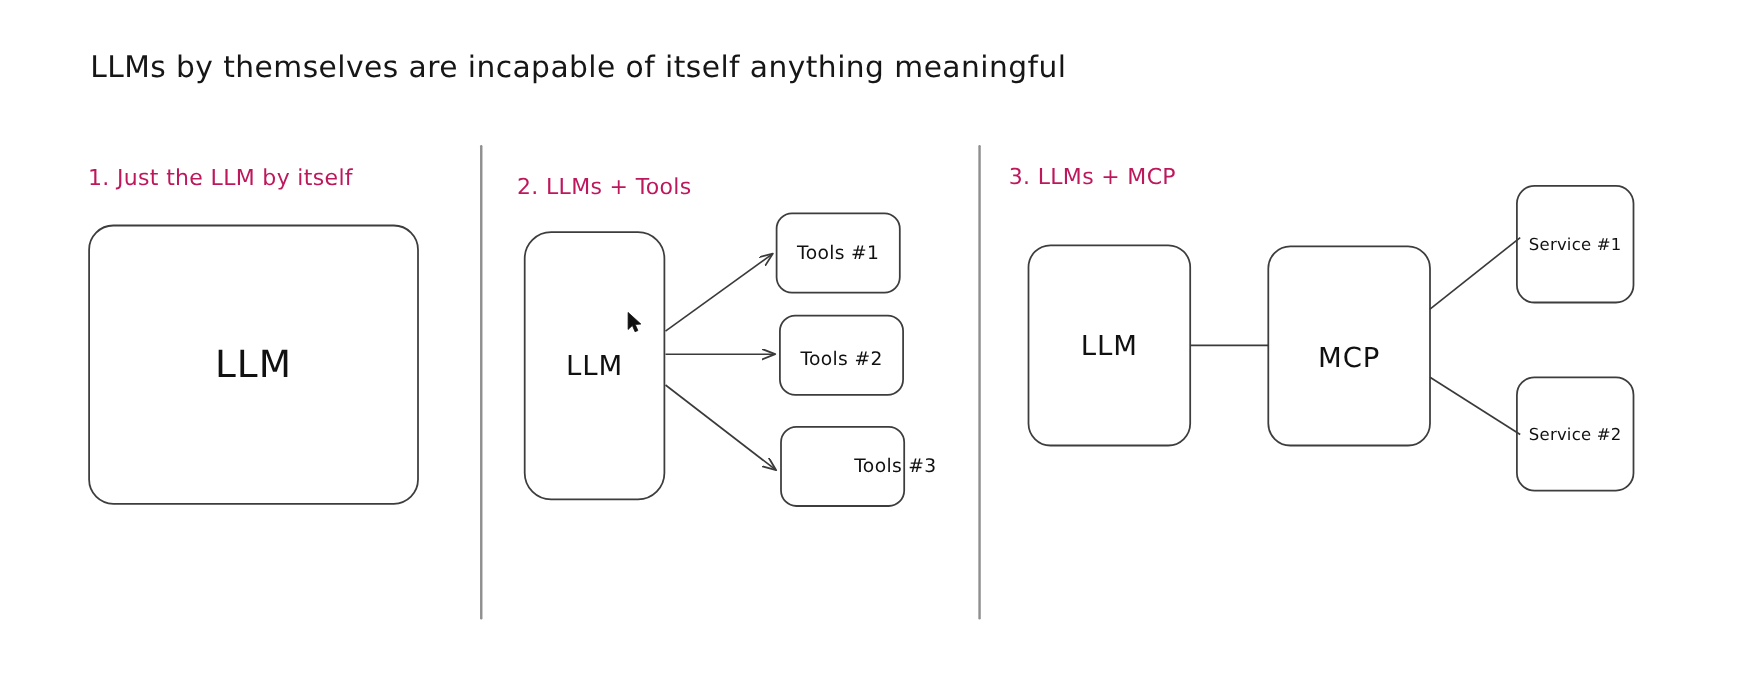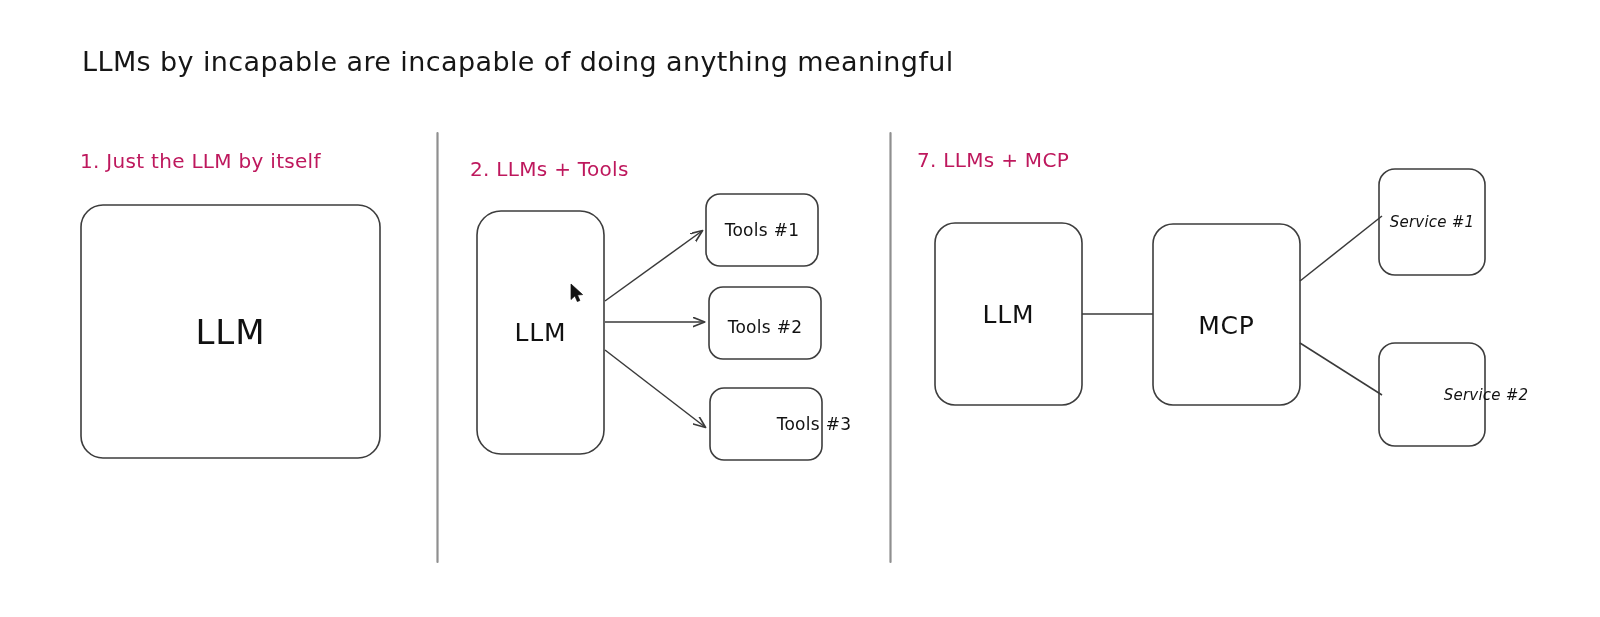--- a/index.html
+++ b/index.html
@@ -47,21 +47,21 @@
     display: flex;
     align-items: center;
     justify-content: center;
     color: #111111;
     white-space: nowrap;
     pointer-events: none;
   }
   .label-big   { font-size: 34px; letter-spacing: 1px; }
   .label-med   { font-size: 25px; letter-spacing: 0.8px; }
   .label-small { font-size: 17px; letter-spacing: 0.3px; }
-  .label-tiny  { font-size: 15px; letter-spacing: 0.2px; font-style: italic; }
+  .label-tiny  { font-size: 15px; letter-spacing: 0.2px; }
 
   .cursor {
     position: absolute;
     width: 14px;
     height: 20px;
   }
 </style>
 </head>
 <body>
 
@@ -89,33 +89,33 @@
   <rect x="935" y="223" width="147" height="182" rx="20" ry="20" fill="#ffffff" stroke="#3d3d3d" stroke-width="1.6"></rect>
   <rect x="1153" y="224" width="147" height="181" rx="20" ry="20" fill="#ffffff" stroke="#3d3d3d" stroke-width="1.6"></rect>
   <rect x="1379" y="169" width="106" height="106" rx="16" ry="16" fill="#ffffff" stroke="#3d3d3d" stroke-width="1.6"></rect>
   <rect x="1379" y="343" width="106" height="103" rx="16" ry="16" fill="#ffffff" stroke="#3d3d3d" stroke-width="1.6"></rect>
 
   <path d="M1082,314 L1153,314" fill="none" stroke="#3a3a3a" stroke-width="1.5"></path>
   <path d="M1300,281 L1382,216" fill="none" stroke="#3a3a3a" stroke-width="1.5"></path>
   <path d="M1300,343 L1382,395" fill="none" stroke="#3a3a3a" stroke-width="1.5"></path>
 </svg>
 
-<div class="title">LLMs by incapable are incapable of doing anything meaningful</div>
+<div class="title">LLMs by themselves are incapable of itself anything meaningful</div>
 
 <div class="section-heading h1">1. Just the LLM by itself</div>
 <div class="section-heading h2">2. LLMs + Tools</div>
-<div class="section-heading h3">7. LLMs + MCP</div>
+<div class="section-heading h3">3. LLMs + MCP</div>
 
 <div class="node-label label-big" style="left:81px; top:205px; width:299px; height:253px;">LLM</div>
 
 <div class="node-label label-med" style="left:477px; top:211px; width:127px; height:243px;">LLM</div>
 <div class="node-label label-small" style="left:706px; top:194px; width:112px; height:72px;">Tools #1</div>
 <div class="node-label label-small" style="left:709px; top:287px; width:112px; height:80px;">Tools #2</div>
 <div class="node-label label-small" style="left:710px; top:388px; width:112px; height:72px;padding-left:48px;">Tools #3</div>
 
 <div class="node-label label-med" style="left:935px; top:223px; width:147px; height:182px;">LLM</div>
 <div class="node-label label-med" style="left:1153px; top:224px; width:147px; height:202px;">MCP</div>
 <div class="node-label label-tiny" style="left:1379px; top:169px; width:106px; height:106px;">Service #1</div>
-<div class="node-label label-tiny" style="left:1433px; top:343px; width:106px; height:103px;">Service #2</div>
+<div class="node-label label-tiny" style="left:1379px; top:343px; width:106px; height:103px;">Service #2</div>
 
 <svg class="cursor" id="mouse-pointer" viewBox="0 0 14 20" style="left: 570px; top: 283px;">
   <path d="M1,1 L1,16.5 L4.9,12.9 L7.3,18.6 L9.9,17.5 L7.5,12.0 L12.6,11.6 Z" fill="#111111" stroke="#111111" stroke-width="0.7" stroke-linejoin="round"></path>
 </svg>
 
 </body></html>

